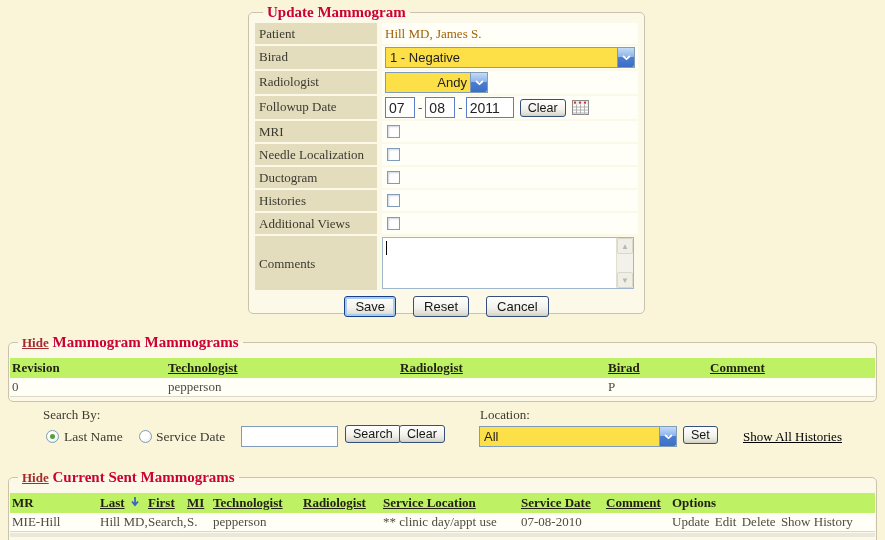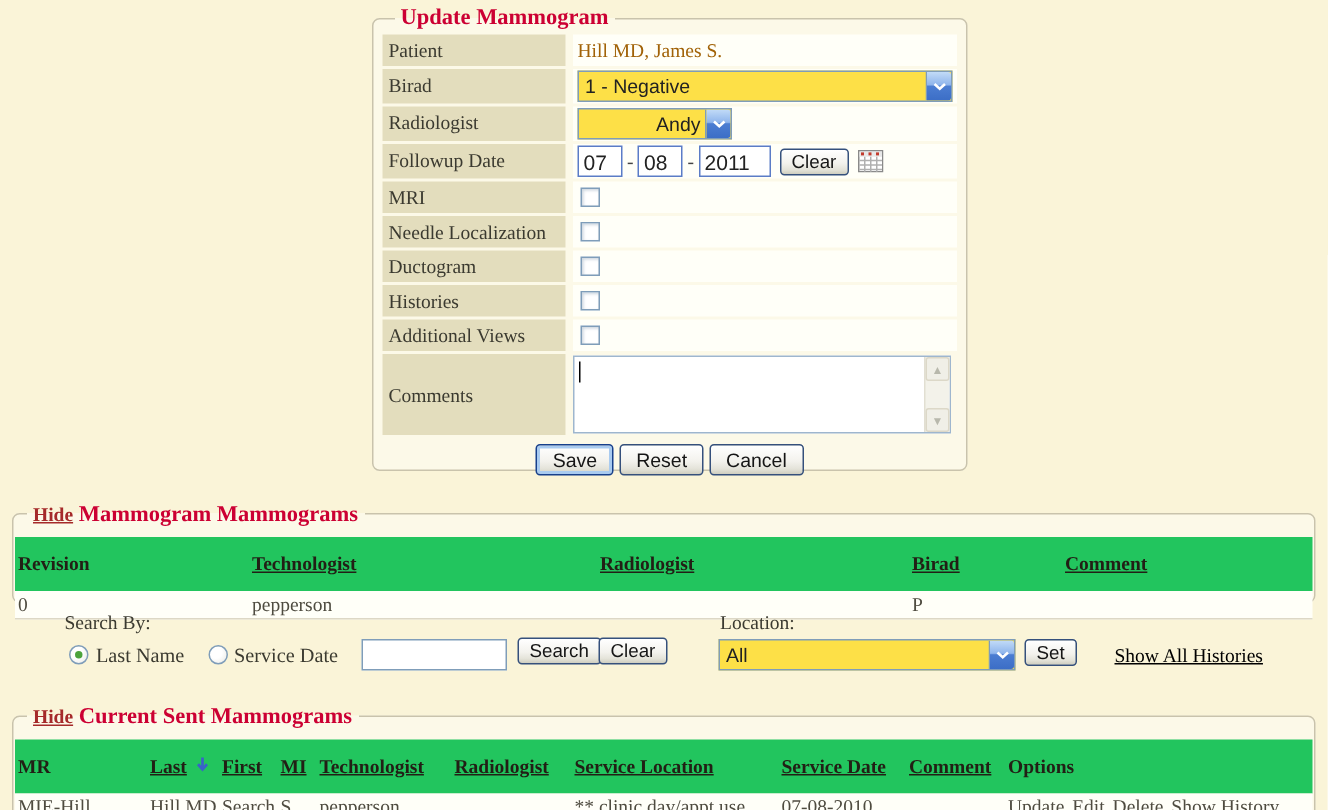--- a/index.html
+++ b/index.html
@@ -63,27 +63,27 @@
   }
 
   .ta { position:relative; width:252px; height:52px; border:1px solid #9EB6CE; background:#fff; }
   .caret { position:absolute; left:3px; top:3px; width:1px; height:14px; background:#000; }
   .sb { position:absolute; right:0; top:0; bottom:0; width:17px; background:#F3F2EA; border-left:1px solid #E2DFD2; }
   .sb-btn {
     position:absolute; left:0; width:16px; height:16px; background:#F0EFE7;
     border:1px solid #DCD8C8; border-radius:2px; color:#B8B8AC; font-size:8px;
     display:flex; align-items:center; justify-content:center; cursor:pointer;
   }
-  .btnrow { display:flex; justify-content:center; gap:4px; margin-top:6px; }
+  .btnrow { display:flex; justify-content:center; gap:17px; margin-top:6px; }
 
   
   #rev-fs  { left:8px; top:334px; width:869px; height:68px; padding:0 1px 1px 1px; }
   #sent-fs { left:8px; top:469px; width:869px; height:90px; padding:0 1px 1px 1px; }
   .thead {
-    display:flex; background:#22c55e; height:36px; align-items:center;
+    display:flex; background:#bef264; height:20px; align-items:center;
     font-weight:bold; color:#221F15; margin-top:7px; padding-left:2px;
   }
   .trow {
     display:flex; background:#FFFFF8; height:19px; align-items:center;
     color:#4F4C40; border-bottom:1px solid #DDD8C6; padding-left:2px;
   }
   .cell { white-space:nowrap; overflow:visible; padding-right:2px; }
   .u { text-decoration:underline; cursor:pointer; }
   
   .rc0{width:156px}.rc1{width:232px}.rc2{width:208px}.rc3{width:102px}.rc4{flex:1}

